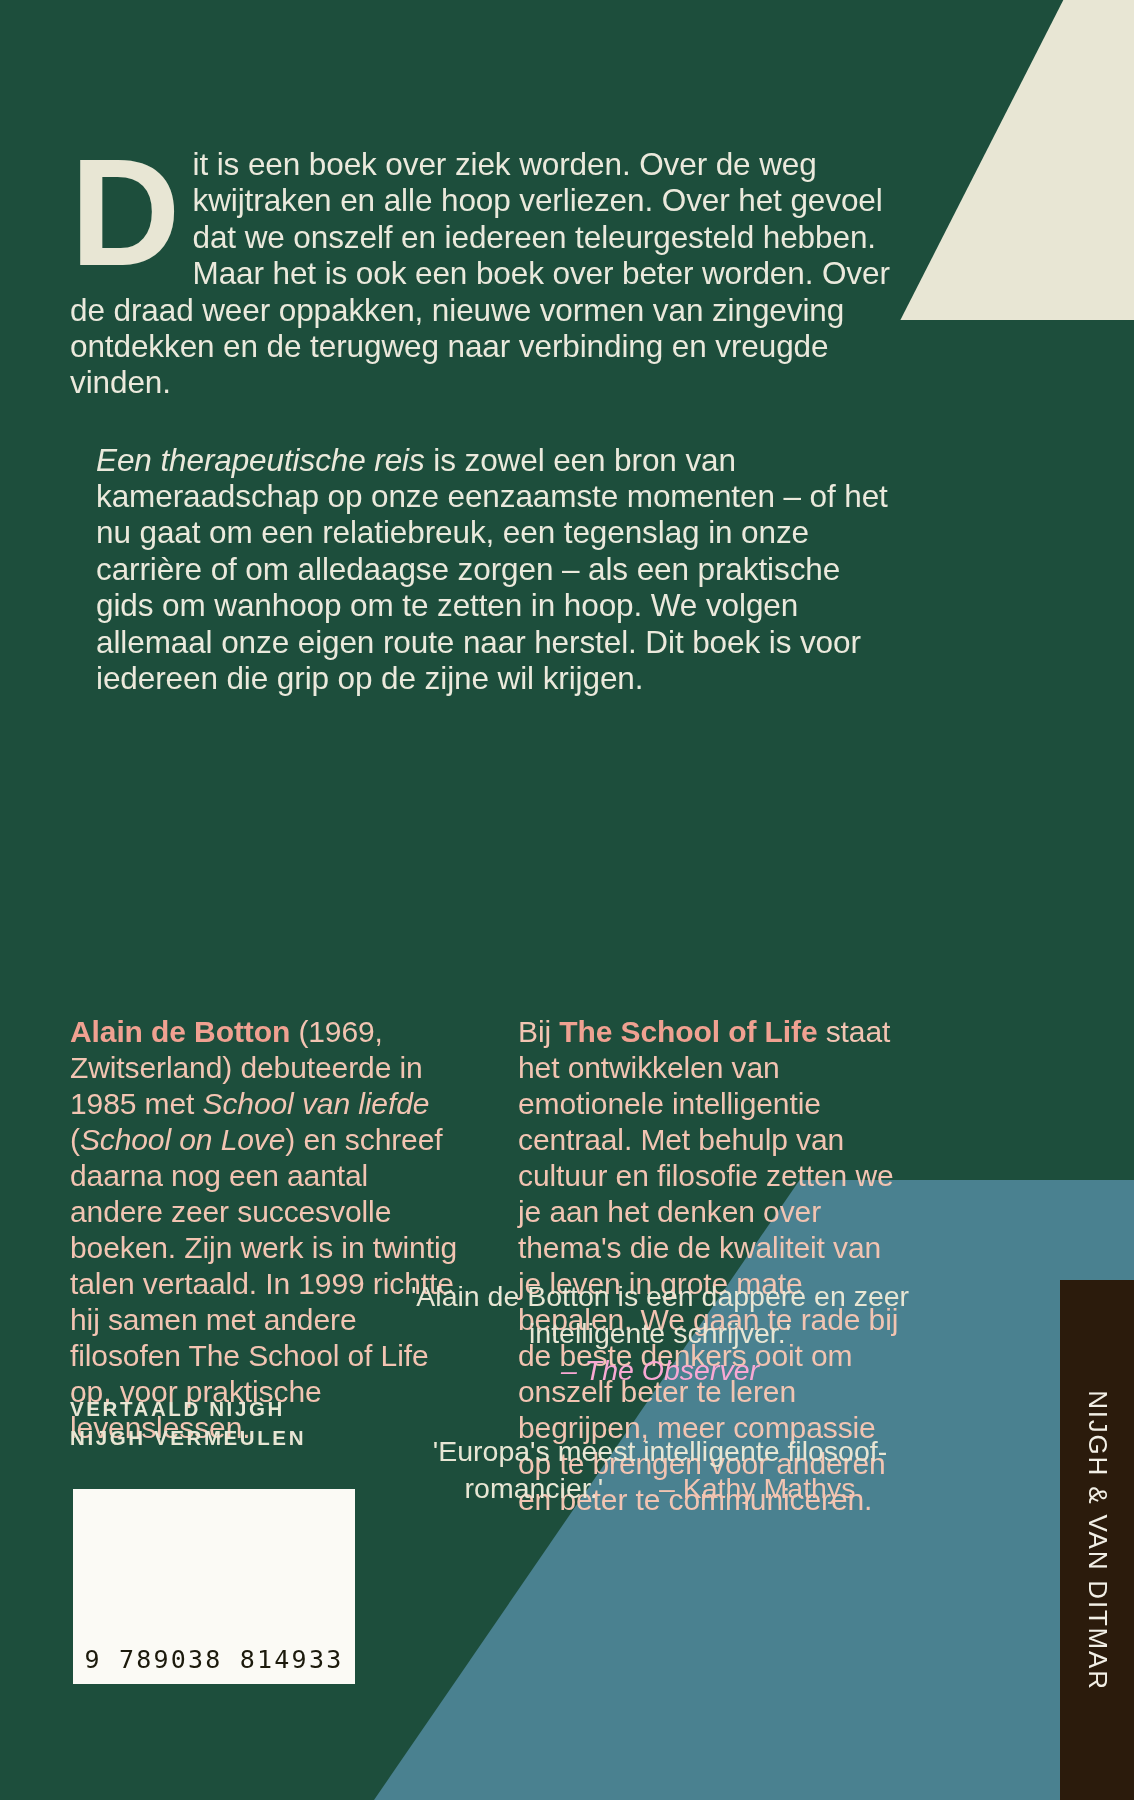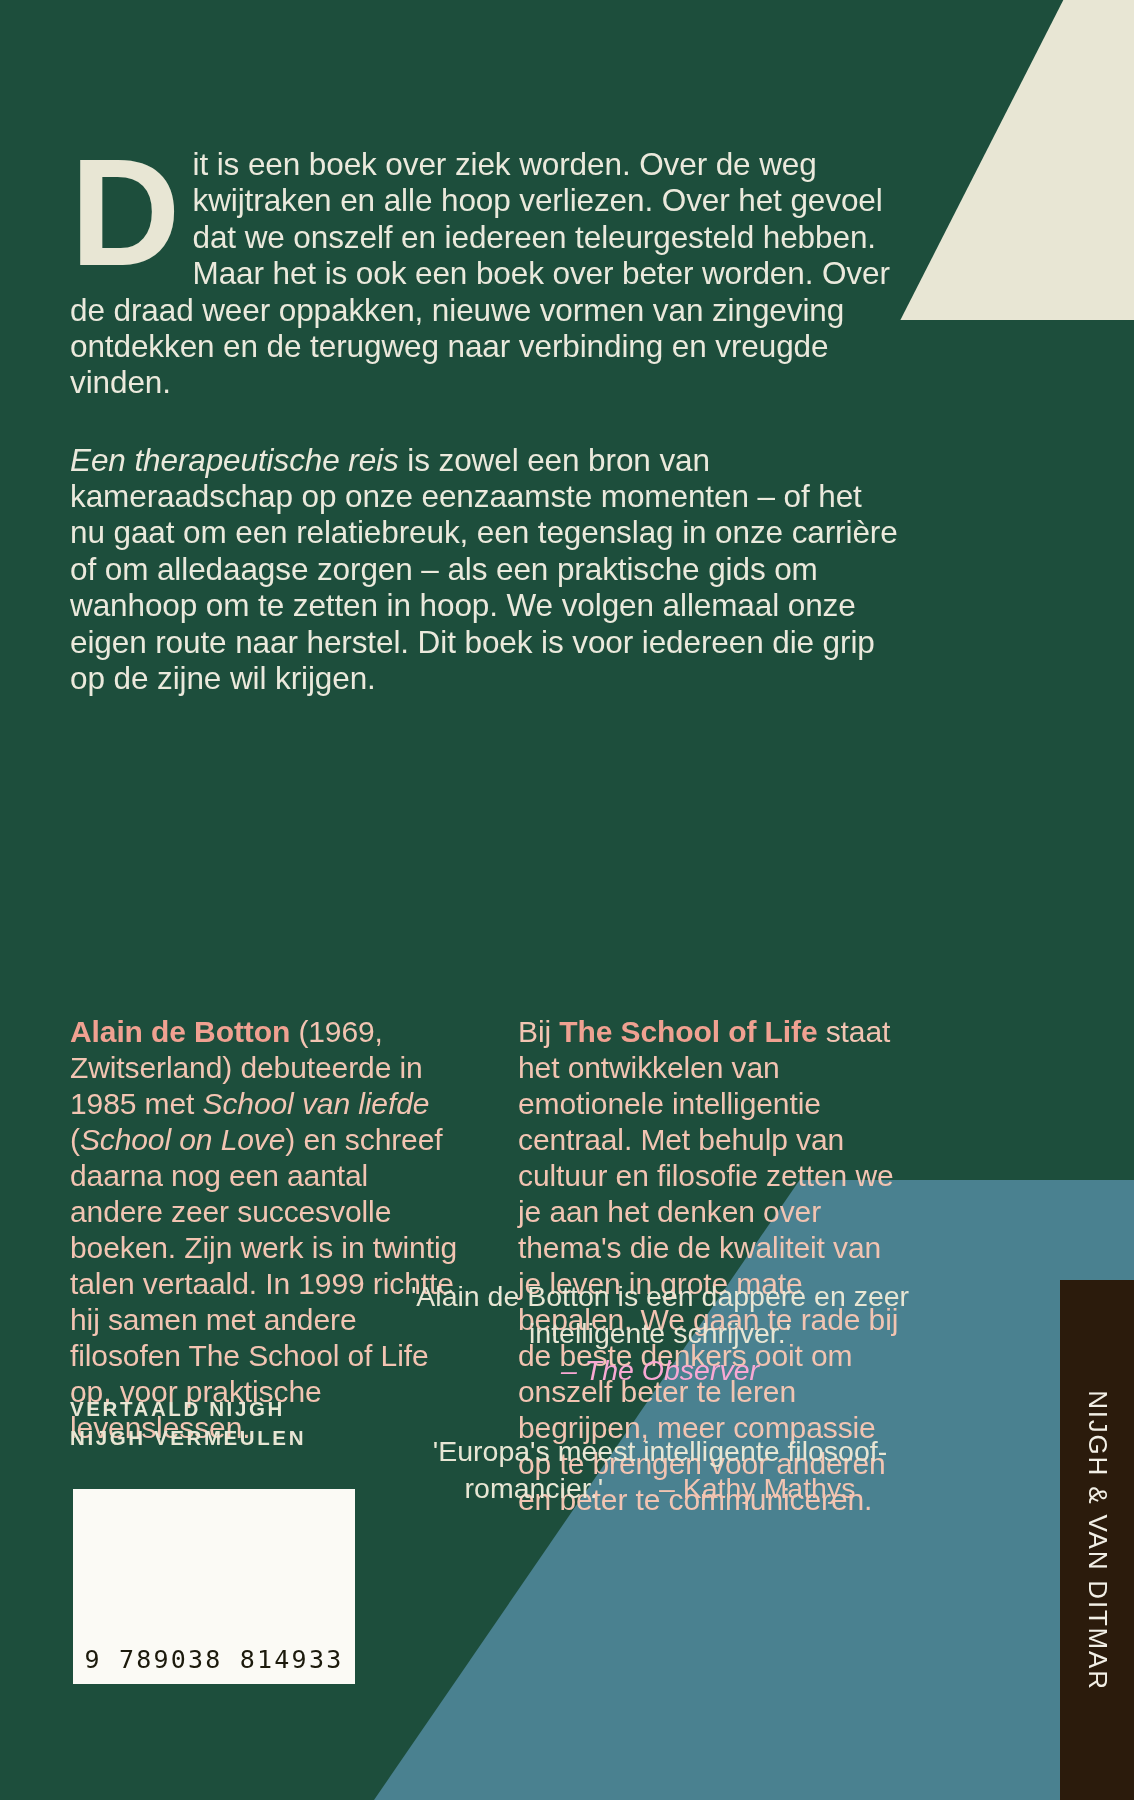--- a/index.html
+++ b/index.html
@@ -74,20 +74,21 @@
     color: #ebe9dc;
     font-size: 31.5px;
     line-height: 1.155;
     letter-spacing: -0.1px;
   }
   .blurb p {
     margin: 0;
   }
   .blurb p.second {
     margin-top: 41px;
+    margin-left: 26px;
   }
   .dropcap {
     float: left;
     font-size: 153px;
     line-height: 0.84;
     font-weight: 700;
     color: #e8e6d4;
     margin: 2px 14px -6px 0;
     letter-spacing: -2px;
   }

